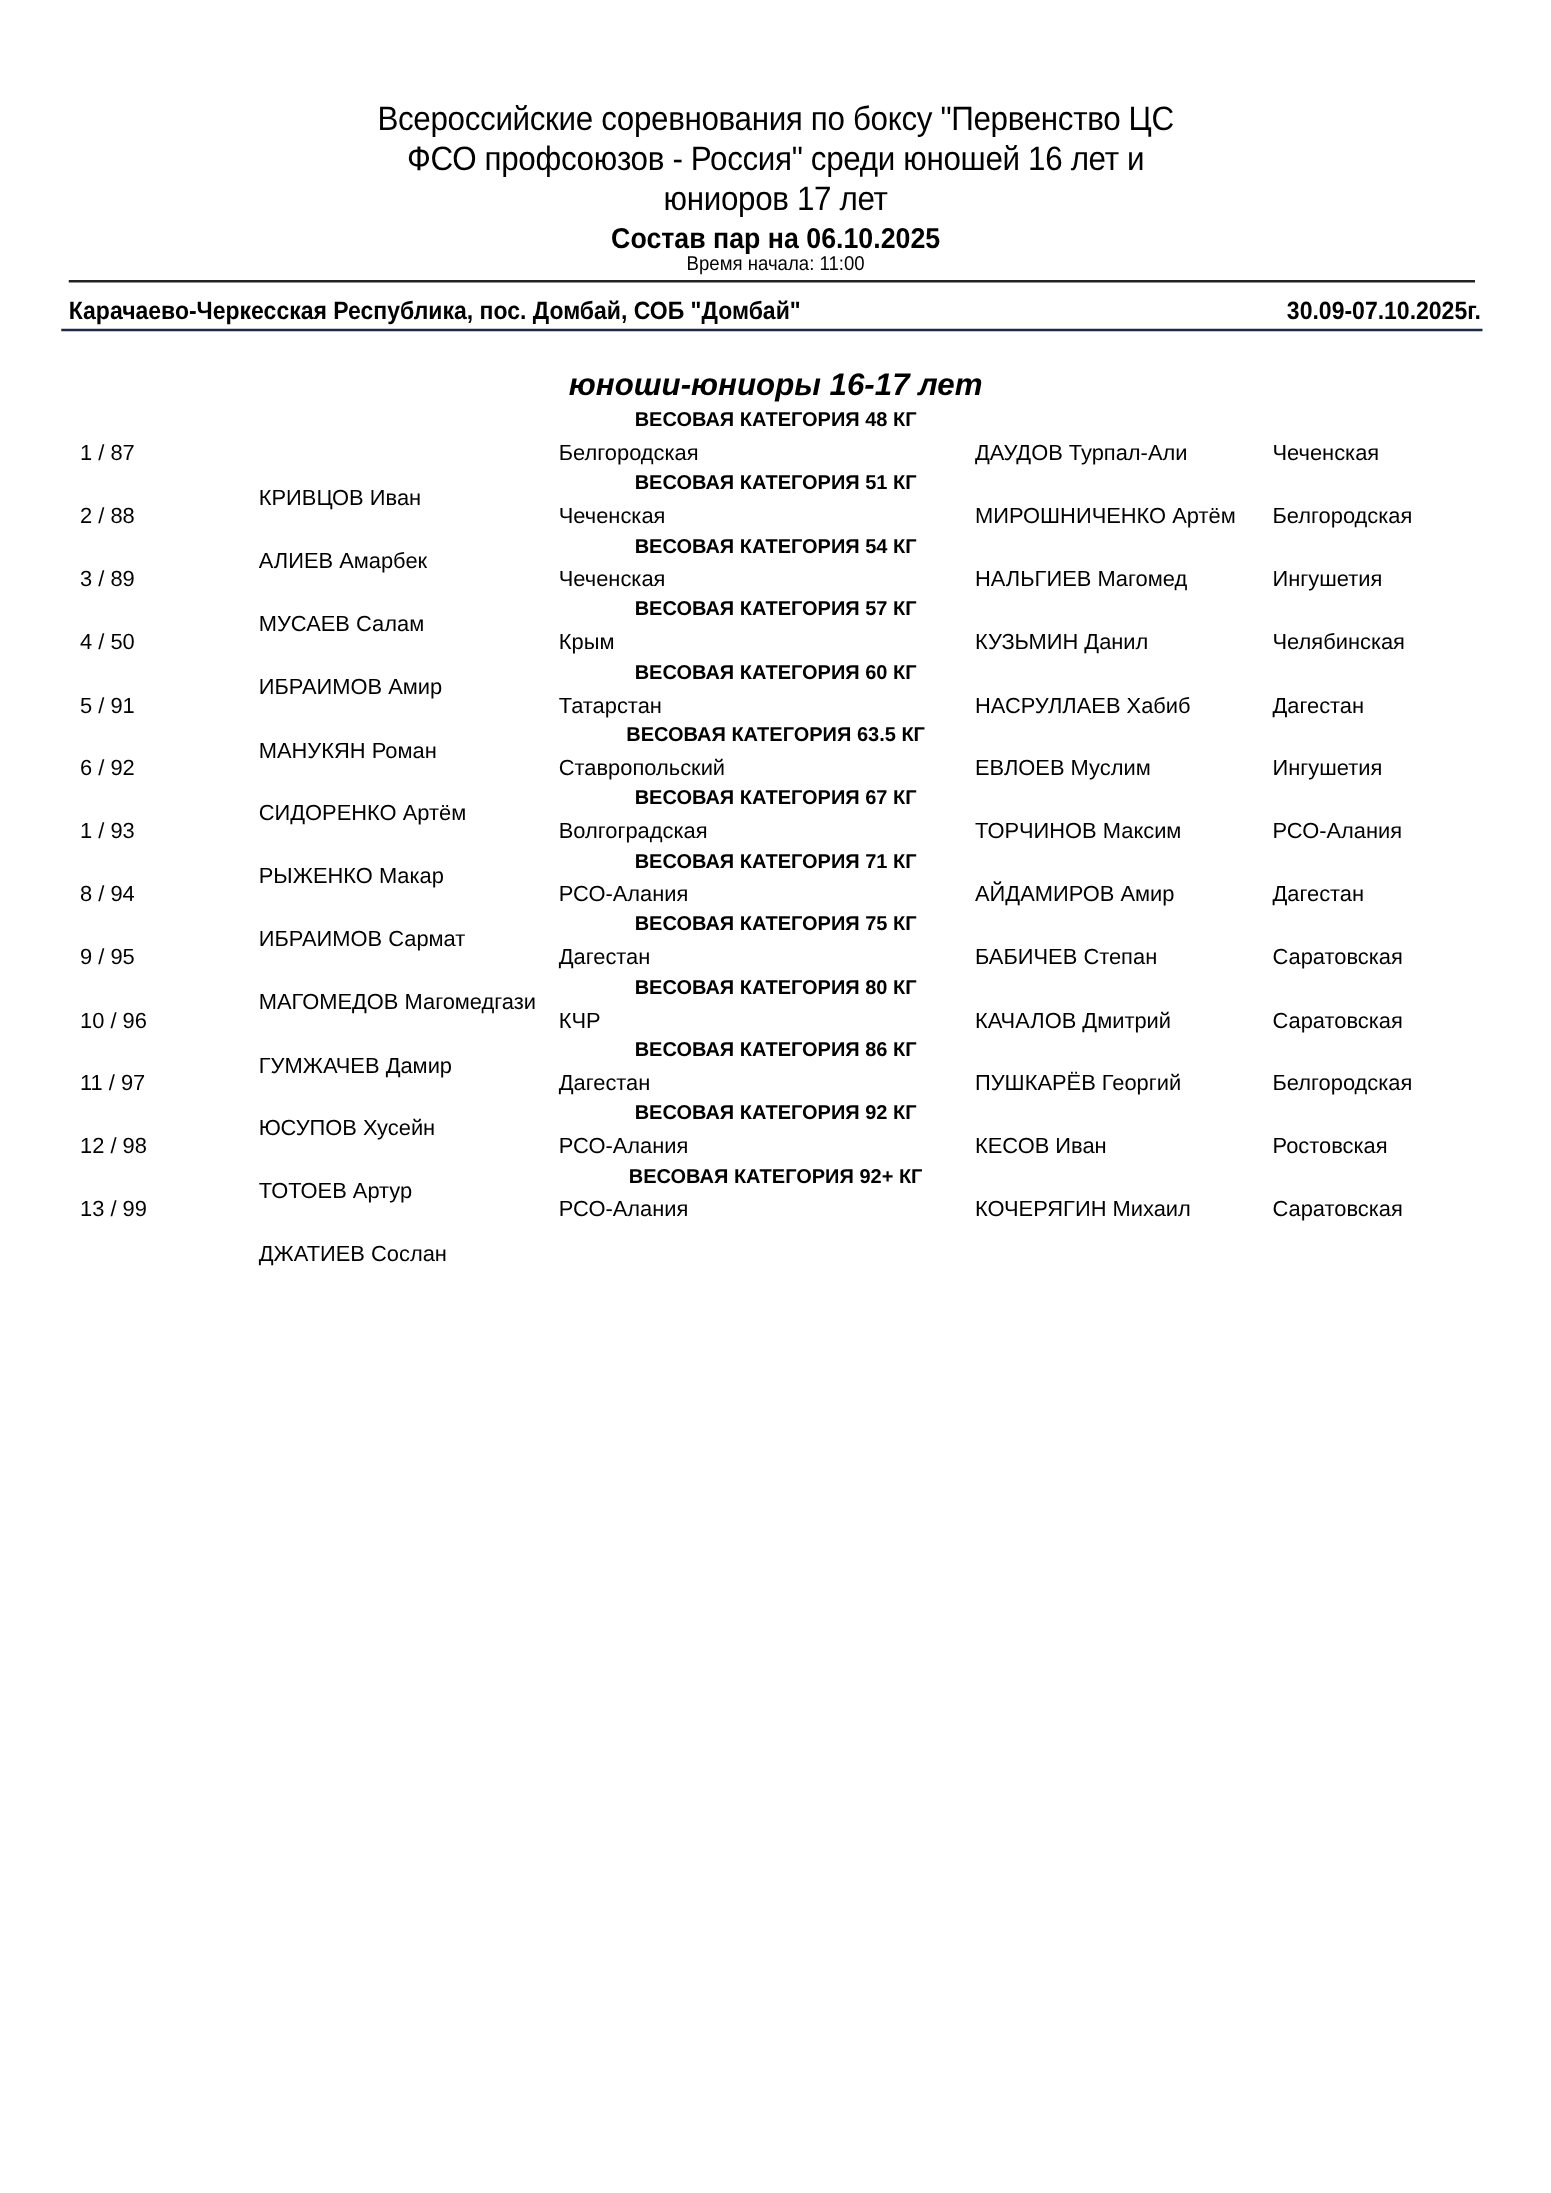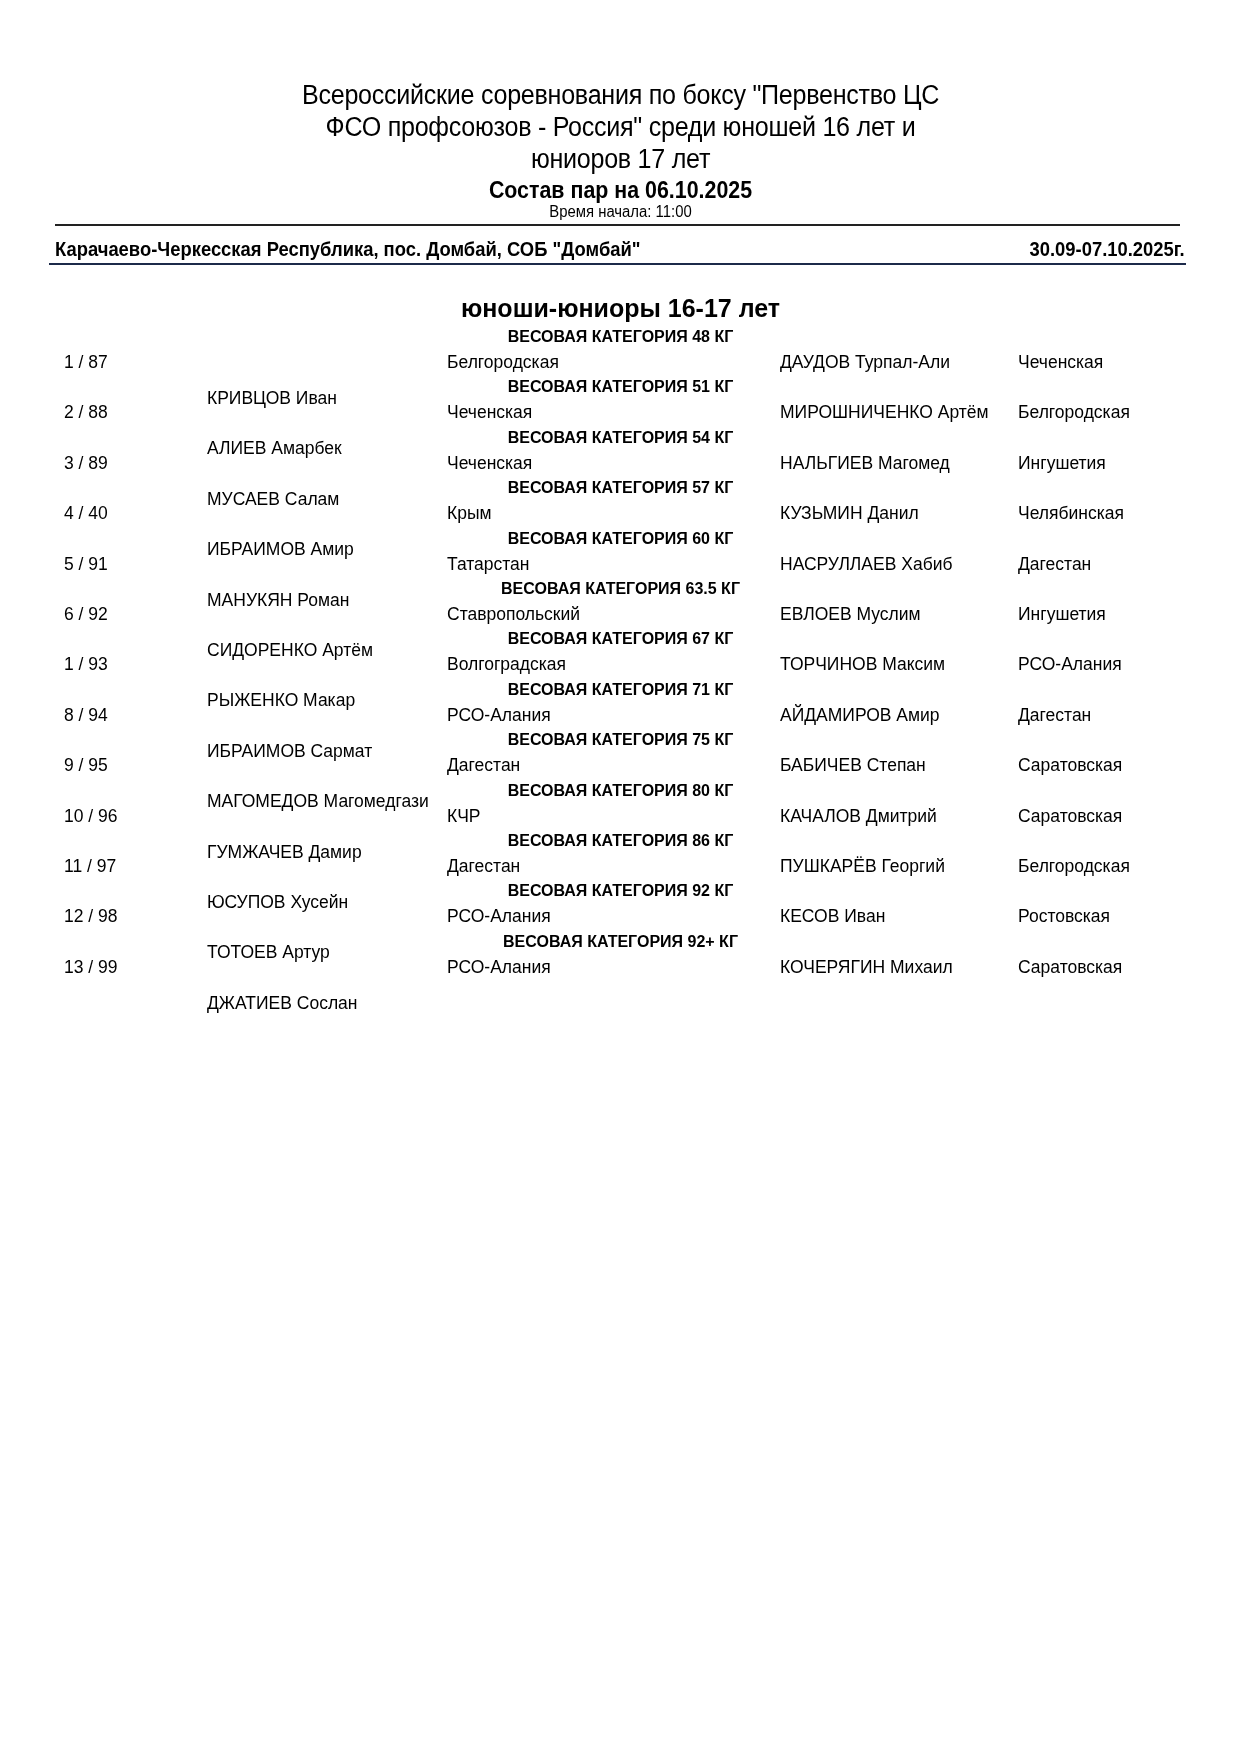--- a/index.html
+++ b/index.html
@@ -95,20 +95,21 @@
   }
   .group-title {
     position: absolute;
     left: 0;
     width: 1241px;
     top: 278px;
     text-align: center;
     font-size: 25px;
     font-weight: bold;
     line-height: 30px;
+    font-style: italic;
   }
   .bouts {
     position: absolute;
     left: 0;
     top: 310px;
     width: 1241px;
   }
   .bout {
     position: relative;
     height: 50.4px;
@@ -199,21 +200,21 @@
         <span class="cell c-red-name">МУСАЕВ Салам</span>
         <span class="cell c-red-region">Чеченская</span>
         <span class="cell c-blue-name">НАЛЬГИЕВ Магомед</span>
         <span class="cell c-blue-region">Ингушетия</span>
       </div>
     </div>
 
     <div class="bout">
       <div class="category">ВЕСОВАЯ КАТЕГОРИЯ 57 КГ</div>
       <div class="pair">
-        <span class="cell c-num">4 / 40</span>
+        <span class="cell c-num">4 / 50</span>
         <span class="cell c-red-name">ИБРАИМОВ Амир</span>
         <span class="cell c-red-region">Крым</span>
         <span class="cell c-blue-name">КУЗЬМИН Данил</span>
         <span class="cell c-blue-region">Челябинская</span>
       </div>
     </div>
 
     <div class="bout">
       <div class="category">ВЕСОВАЯ КАТЕГОРИЯ 60 КГ</div>
       <div class="pair">

